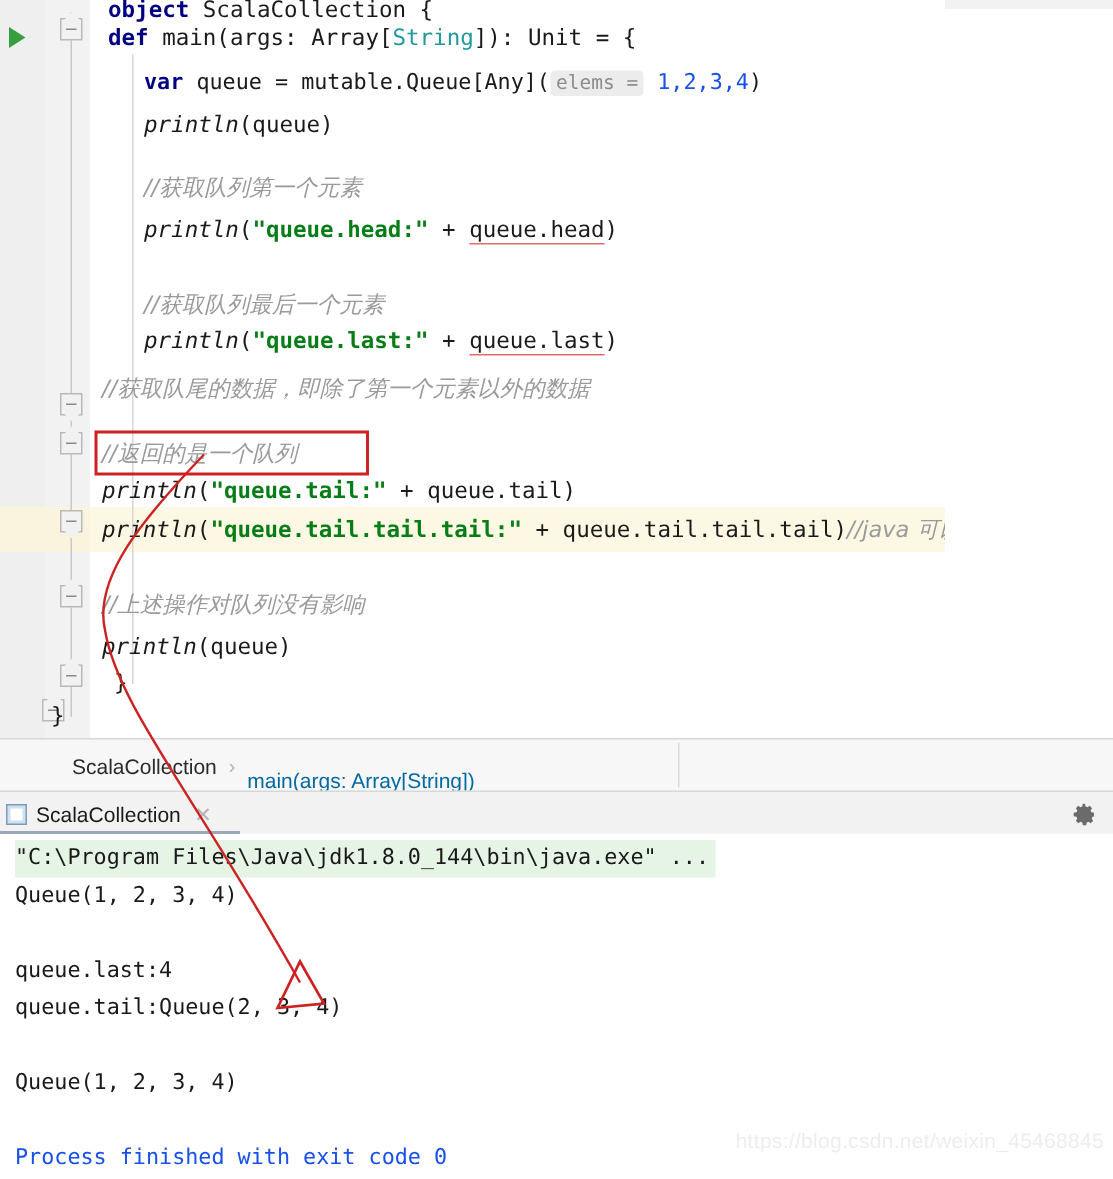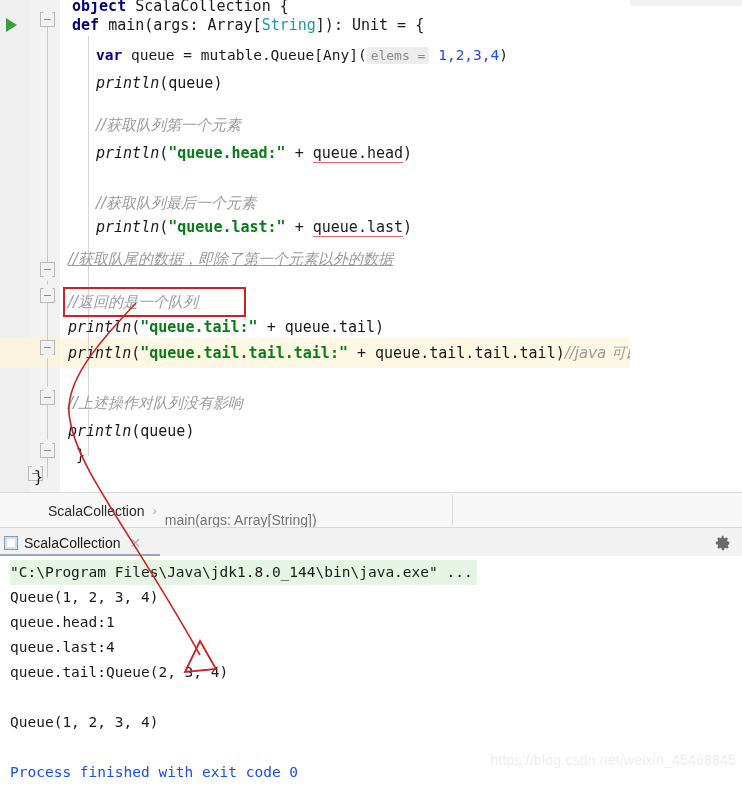--- a/index.html
+++ b/index.html
@@ -96,21 +96,21 @@
   .cn{font-family:"DejaVu Sans","Liberation Sans",sans-serif;}
 
   
   #breadcrumb{
     position:absolute;left:0;top:492px;width:742px;height:35px;
     background:#f7f7f7;border-top:1px solid #d8d8d8;
     font-family:"Liberation Sans",sans-serif;font-size:14px;
     display:flex;align-items:center;
   }
   #breadcrumb .crumb{color:#2b2b2b;padding-left:0px;}
-  #breadcrumb .crumb.dim{color:#737373;margin-top:19px;}
+  #breadcrumb .crumb.dim{color:#0369a1;margin-top:19px;}
   #breadcrumb .sep{color:#b0b0b0;margin:0 8px;font-size:13px;}
   #bc-divider{
     position:absolute;left:452px;top:495px;width:1px;height:30px;background:#dadada;
   }
 
   
   #tabstrip{
     position:absolute;left:0;top:527px;width:742px;height:29px;
     background:#f2f2f2;border-top:1px solid #d8d8d8;
   }
@@ -206,21 +206,21 @@
   <div class="code-line" style="top:68px;left:96px;"><span class="id-it">println</span><span>(queue)</span></div>
 
   <div class="code-line cmt cn" style="top:110px;left:96px;">//获取队列第一个元素</div>
 
   <div class="code-line" style="top:138px;left:96px;"><span class="id-it">println</span>(<span class="str">"queue.head:"</span><span> + </span><span class="warnline">queue.head</span>)</div>
 
   <div class="code-line cmt cn" style="top:188px;left:96px;">//获取队列最后一个元素</div>
 
   <div class="code-line" style="top:212px;left:96px;"><span class="id-it">println</span>(<span class="str">"queue.last:"</span><span> + </span><span class="warnline">queue.last</span>)</div>
 
-  <div class="code-line cmt cn" style="top:244px;left:68px;text-decoration:underline;">//获取队尾的数据，即除了第一个元素以外的数据</div>
+  <div class="code-line cmt cn" style="top:244px;left:68px;">//获取队尾的数据，即除了第一个元素以外的数据</div>
 
   <div class="code-line cmt cn" style="top:287px;left:68px;">//返回的是一个队列</div>
 
   <div class="code-line" style="top:312px;left:68px;"><span class="id-it">println</span>(<span class="str">"queue.tail:"</span><span> + </span><span>queue.tail</span>)</div>
 
   <div class="code-line" style="top:338px;left:68px;"><span class="id-it">println</span>(<span class="str">"queue.tail.tail.tail:"</span><span> + </span><span>queue.tail.tail.tail</span>)<span class="cmt cn">//java 可以叠加</span></div>
 
   <div class="code-line cmt cn" style="top:388px;left:68px;">//上述操作对队列没有影响</div>
 
   <div class="code-line" style="top:416px;left:68px;"><span class="id-it">println</span><span>(queue)</span></div>
@@ -249,21 +249,20 @@
     <svg viewBox="0 0 20 20" width="18" height="18" aria-hidden="true">
       <path fill="#6b6b6b" d="M10 6.6a3.4 3.4 0 1 0 0 6.8 3.4 3.4 0 0 0 0-6.8zm0 5a1.6 1.6 0 1 1 0-3.2 1.6 1.6 0 0 1 0 3.2z"></path>
       <path fill="#6b6b6b" d="M17 11.3v-2.6l-1.9-.3a5.4 5.4 0 0 0-.6-1.4l1.1-1.6-1.8-1.8-1.6 1.1a5.4 5.4 0 0 0-1.4-.6L10.3 2H8.7l-.3 2.1c-.5.1-1 .3-1.4.6L5.4 3.6 3.6 5.4l1.1 1.6c-.3.4-.5.9-.6 1.4L2 8.7v2.6l2.1.3c.1.5.3 1 .6 1.4l-1.1 1.6 1.8 1.8 1.6-1.1c.4.3.9.5 1.4.6l.3 2.1h2.6l.3-2.1c.5-.1 1-.3 1.4-.6l1.6 1.1 1.8-1.8-1.1-1.6c.3-.4.5-.9.6-1.4l1.9-.3z"></path>
     </svg>
   </div>
 </div>
 
 <div id="console">
     <div class="out-line cmdline" style="top: 4px;">"C:\Program Files\Java\jdk1.8.0_144\bin\java.exe" ...</div>
     <div class="out-line" style="top: 29px;">Queue(1, 2, 3, 4)</div>
-    <div class="out-line" style="top: 54px;">queue.head:1</div>
     <div class="out-line" style="top: 79px;">queue.last:4</div>
     <div class="out-line" style="top: 104px;">queue.tail:Queue(2, 3, 4)</div>
     <div class="out-line" style="top: 154px;">Queue(1, 2, 3, 4)</div>
     <div class="out-line exit" style="top: 204px;">Process finished with exit code 0</div>
   </div>
 
 <div id="watermark">https://blog.csdn.net/weixin_45468845</div>
 
 <svg id="annot" viewBox="0 0 742 786" width="742" height="786">
   <rect x="64" y="288" width="181" height="28" fill="none" stroke="#cc2222" stroke-width="2"></rect>

